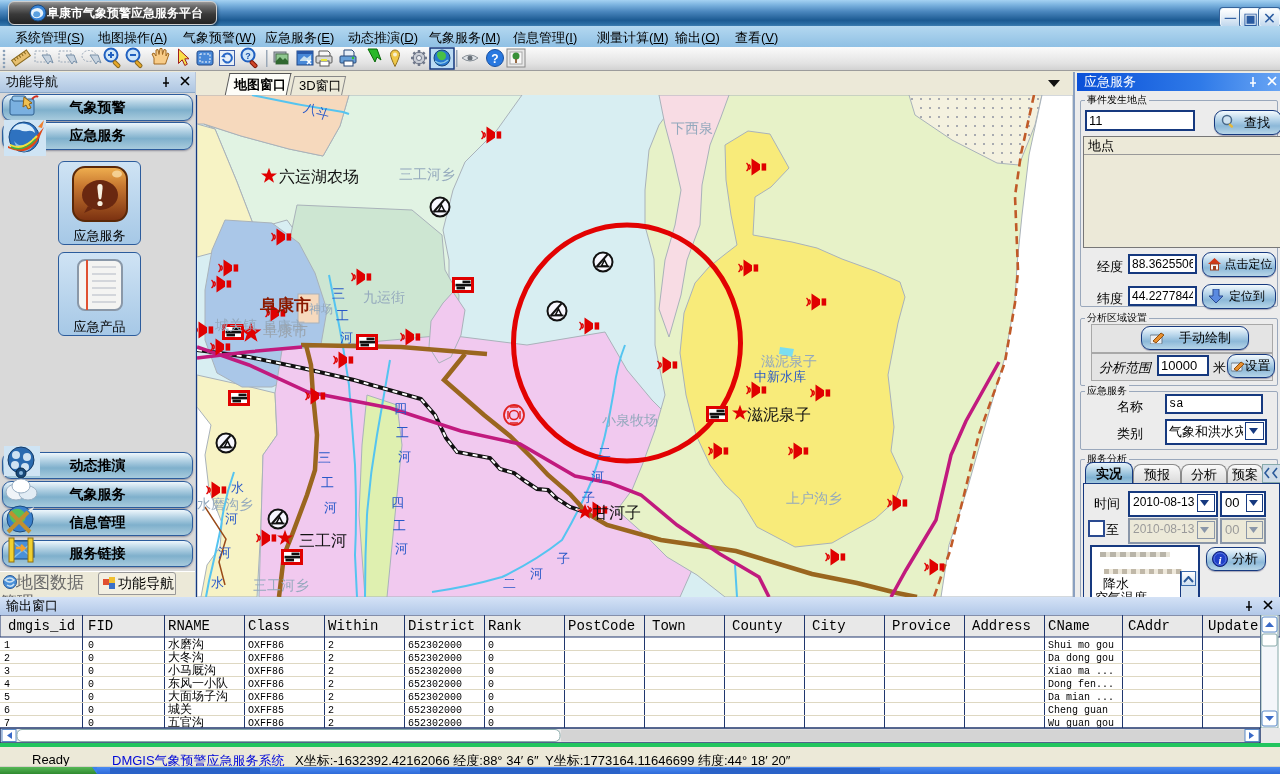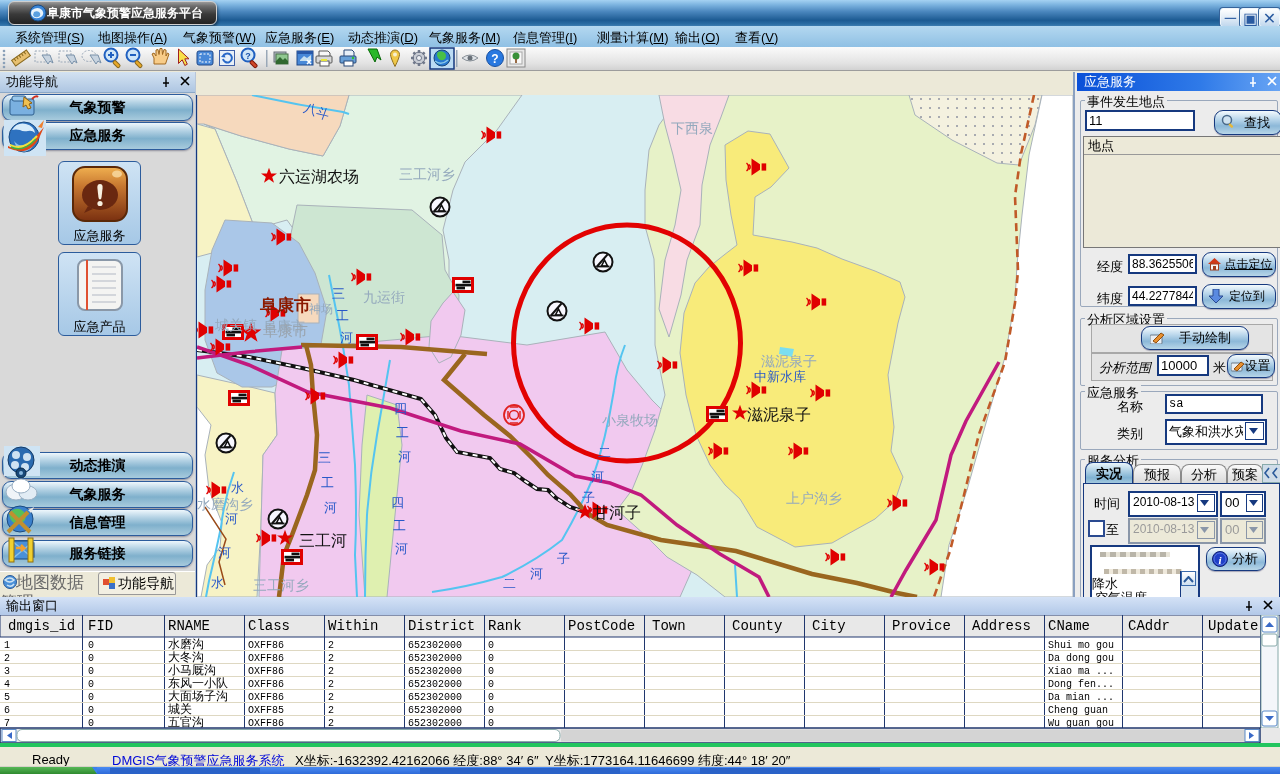--- a/index.html
+++ b/index.html
@@ -24,21 +24,21 @@
 
 #mapwin{left:196px;top:72px;width:877px;height:525px;background:#ece9d8;}
 #maptabs{left:0;top:0;width:877px;height:23px;background:#ece9d8;border-bottom:1px solid #9a9a9a;}
 #mapsvg{left:0;top:23px;width:876px;height:502px;border-left:1px solid #16397f;background:#fff;}
 
 #rightpanel{left:1073px;top:72px;width:207px;height:525px;background:#ececec;border-left:2px solid #8aa0c0;font-size:13px;}
 #rp-head{left:2px;top:1px;width:205px;height:18px;background:linear-gradient(90deg,#0a50d8,#2f7ae8 60%,#6aa6f4);color:#fff;font-size:13px;line-height:18px;}
 .rp-input{position:absolute;background:#fff;border:2px solid #16397f;font-size:13px;font-family:"Liberation Sans",sans-serif;padding:0 2px;box-sizing:border-box;}
 .rp-btn{position:absolute;border-radius:9px;border:1px solid #16397f;background:linear-gradient(#f4fafd 0%,#bcd8ec 35%,#8cb8d8 65%,#b8d6e8 100%);text-align:center;font-size:13px;color:#000;box-shadow:0 1px 1px rgba(0,0,60,.3);}
 .grp{position:absolute;border:1px solid #9aa8bc;border-radius:2px;}
-.grplab{position:absolute;background:#ececec;font-size:13px;padding:0 2px;}
+.grplab{position:absolute;background:#ececec;font-size:10px;padding:0 2px;}
 
 #output{left:0;top:597px;width:1280px;height:146px;background:#fff;}
 #out-head{left:0;top:0;width:1280px;height:18px;background:linear-gradient(#d4e2f6,#b2c8e8);border-bottom:1px solid #8aa0c8;font-size:13px;line-height:18px;}
 #statusbar{left:0;top:743px;width:1280px;height:23px;background:#ece9d8;border-top:4px solid #22c55e;font-size:13px;}
 #taskbar{left:0;top:766px;width:1280px;height:8px;background:#3c80f0;}
 </style>
 </head>
 <body>
 <div class="abs" id="titlebar"></div>
 <div class="abs" id="titletab">
@@ -293,20 +293,29 @@
           <path d="M2 5 q5 -4 9 0 q-4 4 -9 0z M4 10 q4 3 7 -1" stroke="#cfe4f4" stroke-width="1.5" fill="none"></path>
         </svg><span style="margin-left:16px;line-height:20px;font-size:17px;">地图数据管理</span></div>
 <div style="position:absolute;left:98px;top:0px;width:76px;height:21px;background:#f2efe2;border:1px solid #999;border-radius:3px 3px 0 0;"><svg width="14" height="14" style="position:absolute;left:3px;top:3px;">
           <rect x="1" y="3" width="6" height="6" fill="#e05030"></rect>
           <rect x="7" y="1" width="6" height="6" fill="#f0c030"></rect>
           <rect x="7" y="7" width="6" height="6" fill="#3a70c8"></rect>
         </svg><span style="margin-left:19px;line-height:21px;font-size:14px;">功能导航</span></div>
 </div>
 </div>
 <div class="abs" id="mapwin">
+<div class="abs" id="maptabs">
+<div style="position:absolute;left:31px;top:1px;width:60px;height:22px;background:#fdfdf8;border:1px solid #555;border-bottom:none;transform:skewX(-12deg);"></div>
+<span style="position:absolute;left:38px;top:4px;font-weight:bold;font-size:13px;">地图窗口</span>
+<div style="position:absolute;left:96px;top:4px;width:50px;height:19px;background:#ece9d8;border:1px solid #888;border-bottom:none;transform:skewX(-12deg);"></div>
+<span style="position:absolute;left:103px;top:5px;font-size:13px;">3D窗口</span>
+<svg width="12" height="8" style="position:absolute;left:852px;top:8px;">
+        <path d="M0 0 h12 l-6 7z" fill="#111"></path>
+      </svg>
+</div>
 <svg id="mapsvg" class="abs" width="876" height="502" viewBox="0 0 876 502">
 <defs>
 <g id="spk">
           <path d="M-11.5 -4 a5 5 0 0 1 0 8" stroke="#e00000" stroke-width="1.5" fill="none"></path>
           <path d="M-9 -2.3 a2.8 2.8 0 0 1 0 4.6" stroke="#e00000" stroke-width="1.5" fill="none"></path>
           <path d="M-6.5 -8.5 v17 l8.5 -5.7 v-5.6 z" fill="#e00000"></path>
           <rect x="3.6" y="-3.6" width="4.6" height="7.2" fill="#e00000"></rect>
         </g>
 <g id="flg">
           <rect x="-9.5" y="-6.5" width="19" height="13" fill="#fff" stroke="#e00000" stroke-width="3"></rect>
@@ -512,21 +521,21 @@
       </svg><span style="margin-left:18px;">查找</span></div>
 <div class="abs" style="left:8px;top:64px;width:197px;height:110px;background:#ece9d8;border:1px solid #777;">
 <div style="height:17px;border-bottom:1px solid #999;background:#ece9d8;font-size:13px;padding-left:4px;line-height:17px;">地点</div>
 </div>
 <span class="abs" style="left:22px;top:186px;">经度</span>
 <input class="rp-input" style="left: 53px; top: 182px; width: 69px; height: 20px; font-size: 12px;" value="88.3625506:">
 <div class="rp-btn" style="left:127px;top:180px;width:72px;height:23px;line-height:23px;font-size:12px;"><svg width="15" height="14" style="position:absolute;left:4px;top:4px;">
         <path d="M1 7 L7.5 1 L14 7z" fill="#d03818"></path>
         <rect x="3.5" y="7" width="8" height="6" fill="#f4f4f4" stroke="#a04020"></rect>
         <rect x="6" y="9" width="3" height="4" fill="#a04020"></rect>
-      </svg><span style="margin-left:19px;text-decoration:underline;">点击定位</span></div>
+      </svg><span style="margin-left:19px;">点击定位</span></div>
 <span class="abs" style="left:22px;top:218px;">纬度</span>
 <input class="rp-input" style="left: 53px; top: 214px; width: 69px; height: 20px; font-size: 12px;" value="44.2277844(">
 <div class="rp-btn" style="left:127px;top:212px;width:72px;height:23px;line-height:23px;font-size:12px;"><svg width="14" height="15" style="position:absolute;left:6px;top:4px;">
         <path d="M4 0 h6 v7 h4 l-7 7 l-7 -7 h4z" fill="#5a8ae0" stroke="#2a4a90"></path>
       </svg><span style="margin-left:16px;">定位到</span></div>
 <div class="grp" style="left:5px;top:246px;width:196px;height:66px;"></div>
 <div class="grplab" style="left:10px;top:239px;">分析区域设置</div>
 <div class="abs" style="left:16px;top:252px;width:180px;height:27px;border:1px solid #a8a8a8;background:#e4e4e4;"></div>
 <div class="rp-btn" style="left:66px;top:254px;width:106px;height:22px;line-height:22px;"><svg width="16" height="13" style="position:absolute;left:8px;top:4px;">
         <rect x="0" y="4" width="12" height="9" rx="1" fill="#e8eef4" stroke="#6a7a8a"></rect>
@@ -595,21 +604,21 @@
       <span style="position:absolute;left:3px;top:2px;">00</span>
       <div style="position:absolute;right:1px;top:1px;width:15px;height:16px;background:#ece9d8;border:1px solid #8a96a8;">
         <svg width="9" height="6" style="position:absolute;left:2px;top:5px;">
           <path d="M0 0 h9 l-4.5 6z" fill="#8a96a8"></path>
         </svg>
       </div>
     </div>
 <div class="abs" style="left:15px;top:473px;width:106px;height:52px;background:#fff;border:2px solid #16397f;border-bottom:none;overflow:hidden;font-size:13px;">
 <div style="position:absolute;left:8px;top:5px;width:70px;height:5px;background:repeating-linear-gradient(90deg,#b8b4a8 0 6px,#e8e4d8 6px 10px);"></div>
 <div style="position:absolute;left:12px;top:22px;width:78px;height:5px;background:repeating-linear-gradient(90deg,#c0b8a8 0 5px,#efe9dc 5px 9px);"></div>
-<span style="position:absolute;left:0;top:28px;">降水</span>
+<span style="position:absolute;left:11px;top:28px;">降水</span>
 <span style="position:absolute;left:3px;top:42px;">空气温度</span>
 <div style="position:absolute;right:0;top:24px;width:17px;height:30px;border-left:1px solid #16397f;background:#d8e4f0;">
         <div style="width:15px;height:15px;background:linear-gradient(#fff,#cfe0f0);border:1px solid #3a6aaa;box-sizing:border-box;"><svg width="11" height="8" style="margin:3px 0 0 1px;">
             <path d="M1 6 L5.5 1 L10 6" stroke="#2a5a9a" stroke-width="2" fill="none"></path>
           </svg></div>
       </div>
 </div>
 <div class="rp-btn" style="left:131px;top:475px;width:58px;height:22px;line-height:22px;"><svg width="16" height="16" style="position:absolute;left:5px;top:3px;">
         <circle cx="8" cy="8" r="7.5" fill="#2040c8" stroke="#102070"></circle>
         <circle cx="8" cy="8" r="6" fill="none" stroke="#5a78e0"></circle>

